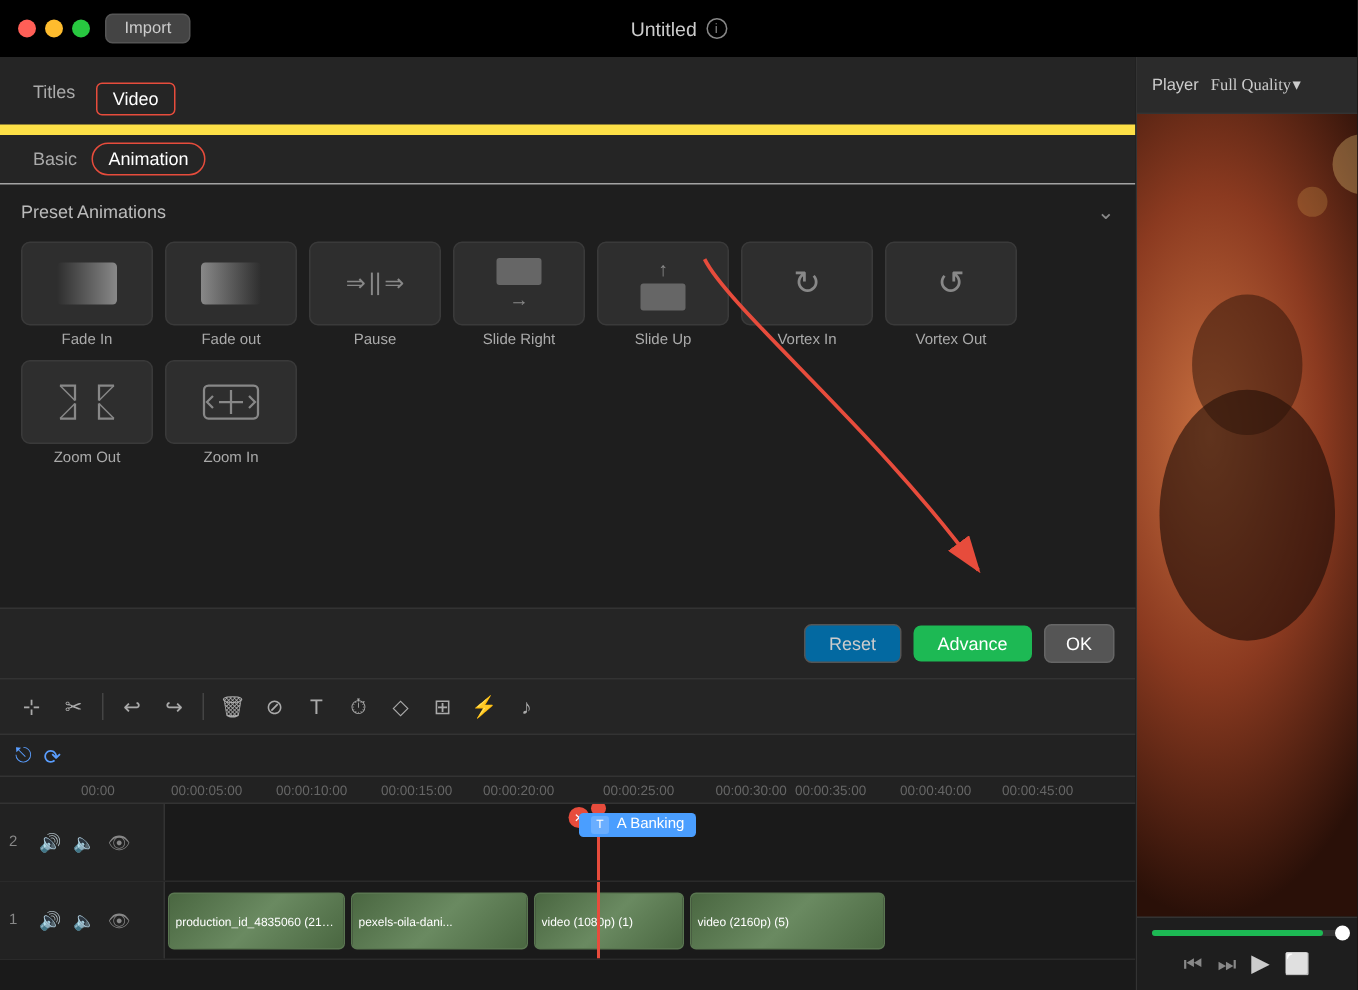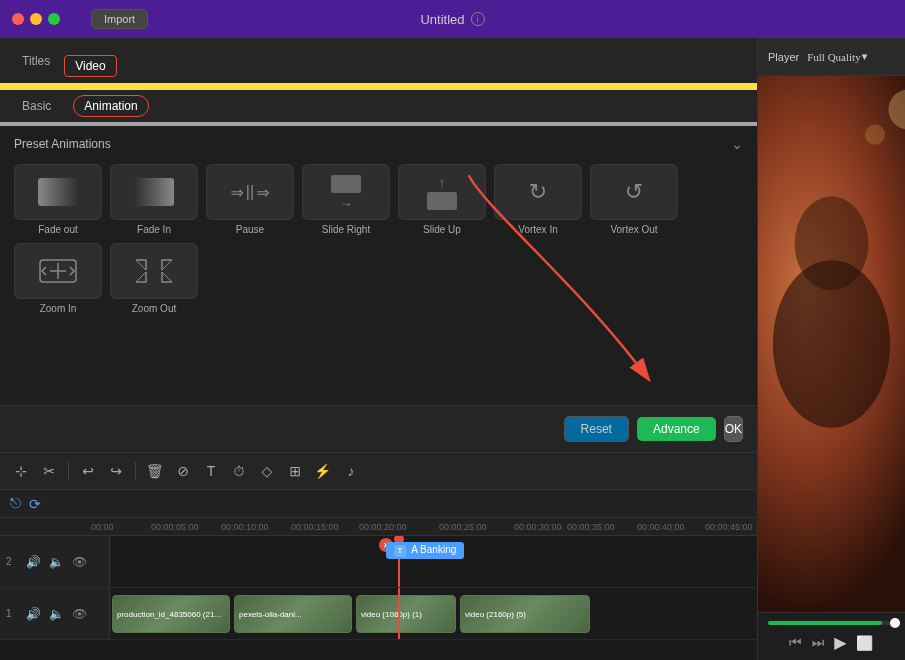--- a/index.html
+++ b/index.html
@@ -9,26 +9,25 @@
       background: #1a1a1a;
       font-family: -apple-system, BlinkMacSystemFont, 'Helvetica Neue', sans-serif;
       color: #fff;
       overflow: hidden;
       font-size: 12px;
     }
 
     
     .title-bar {
       height: 38px;
-      background: #4c1d95;
+      background: #000000;
       display: flex;
       align-items: center;
       padding: 0 12px;
       position: relative;
-      gap: 21px;
     }
     .traffic-lights {
       display: flex;
       gap: 6px;
       align-items: center;
     }
     .traffic-light {
       width: 12px;
       height: 12px;
       border-radius: 50%;
@@ -103,22 +102,22 @@
       border: 1.5px solid #e74c3c;
       border-radius: 4px;
     }
 
     
     .sub-tabs-row {
       display: flex;
       align-items: center;
       padding: 5px 12px;
       background: #252525;
-      border-bottom: 4px solid #a3a3a3;
-      gap: 12px;
+      border-bottom: 1px solid #a3a3a3;
+      gap: 0;
     }
     .sub-tab {
       padding: 3px 10px;
       font-size: 12px;
       color: #aaa;
       cursor: pointer;
       border-radius: 4px;
     }
     .sub-tab.active {
       color: #fff;
@@ -230,21 +229,21 @@
       padding: 5px 16px;
       border-radius: 5px;
       font-size: 12px;
       cursor: pointer;
       font-weight: 500;
     }
     .btn-ok {
       background: #555;
       border: 1px solid #666;
       color: #fff;
-      padding: 5px 0;
+      padding: 5px 14px;
       border-radius: 5px;
       font-size: 12px;
       cursor: pointer;
     }
 
     
     .toolbar {
       height: 38px;
       background: #252525;
       border-top: 1px solid #333;
@@ -278,21 +277,21 @@
       background: #1a1a1a;
       position: relative;
       overflow: hidden;
     }
     .timeline-ruler {
       height: 18px;
       background: #222;
       border-bottom: 1px solid #333;
       display: flex;
       align-items: center;
-      padding-left: 91px;
+      padding-left: 54px;
       overflow: hidden;
     }
     .ruler-marks {
       display: flex;
       align-items: center;
       height: 100%;
       position: relative;
       flex: 1;
     }
     .ruler-mark {
@@ -522,30 +521,30 @@
     <div class="animations-panel" style="position:relative;">
       <div class="panel-header">
         <span class="panel-title">Preset Animations</span>
         <span class="panel-chevron">⌄</span>
       </div>
 
       <div class="animation-grid">
 
         <div class="anim-item">
           <div class="anim-thumb">
+            <div class="icon-fade-in"></div>
+          </div>
+          <span class="anim-label">Fade In</span>
+        </div>
+
+        <div class="anim-item">
+          <div class="anim-thumb">
             <div class="icon-fade-out"></div>
           </div>
           <span class="anim-label">Fade out</span>
-        </div>
-
-        <div class="anim-item">
-          <div class="anim-thumb">
-            <div class="icon-fade-in"></div>
-          </div>
-          <span class="anim-label">Fade In</span>
         </div>
 
         <div class="anim-item">
           <div class="anim-thumb">
             <div class="icon-pause">
               <span>⇒</span>
                 <span>||</span>
                 <span>⇒</span>
             </div>
           </div>
@@ -577,49 +576,49 @@
             <div style="color:#888;font-size:22px;">↻</div>
           </div>
           <span class="anim-label">Vortex In</span>
         </div>
 
         <div class="anim-item">
           <div class="anim-thumb">
             <div style="color:#888;font-size:22px;">↺</div>
           </div>
           <span class="anim-label">Vortex Out</span>
-        </div>
-
-        <div class="anim-item">
-          <div class="anim-thumb">
-            <svg width="44" height="30" viewBox="0 0 44 30">
-              <rect x="4" y="4" width="36" height="22" rx="3" fill="none" stroke="#888" stroke-width="1.5"></rect>
-              <line x1="14" y1="15" x2="30" y2="15" stroke="#888" stroke-width="1.5"></line>
-              <line x1="22" y1="7" x2="22" y2="23" stroke="#888" stroke-width="1.5"></line>
-              <polyline points="10,11 6,15 10,19" fill="none" stroke="#888" stroke-width="1.5"></polyline>
-              <polyline points="34,11 38,15 34,19" fill="none" stroke="#888" stroke-width="1.5"></polyline>
-            </svg>
-          </div>
-          <span class="anim-label">Zoom In</span>
         </div>
 
         <div class="anim-item">
           <div class="anim-thumb">
             <svg width="44" height="30" viewBox="0 0 44 30">
               <polyline points="4,4 14,4 14,14" fill="none" stroke="#888" stroke-width="1.5"></polyline>
               <polyline points="40,4 30,4 30,14" fill="none" stroke="#888" stroke-width="1.5"></polyline>
               <polyline points="4,26 14,26 14,16" fill="none" stroke="#888" stroke-width="1.5"></polyline>
               <polyline points="40,26 30,26 30,16" fill="none" stroke="#888" stroke-width="1.5"></polyline>
               <line x1="4" y1="4" x2="14" y2="14" stroke="#888" stroke-width="1"></line>
               <line x1="40" y1="4" x2="30" y2="14" stroke="#888" stroke-width="1"></line>
               <line x1="4" y1="26" x2="14" y2="16" stroke="#888" stroke-width="1"></line>
               <line x1="40" y1="26" x2="30" y2="16" stroke="#888" stroke-width="1"></line>
             </svg>
           </div>
           <span class="anim-label">Zoom Out</span>
+        </div>
+
+        <div class="anim-item">
+          <div class="anim-thumb">
+            <svg width="44" height="30" viewBox="0 0 44 30">
+              <rect x="4" y="4" width="36" height="22" rx="3" fill="none" stroke="#888" stroke-width="1.5"></rect>
+              <line x1="14" y1="15" x2="30" y2="15" stroke="#888" stroke-width="1.5"></line>
+              <line x1="22" y1="7" x2="22" y2="23" stroke="#888" stroke-width="1.5"></line>
+              <polyline points="10,11 6,15 10,19" fill="none" stroke="#888" stroke-width="1.5"></polyline>
+              <polyline points="34,11 38,15 34,19" fill="none" stroke="#888" stroke-width="1.5"></polyline>
+            </svg>
+          </div>
+          <span class="anim-label">Zoom In</span>
         </div>
 
       </div>
 
       <svg class="red-arrow-svg" viewBox="0 0 740 340" xmlns="http://www.w3.org/2000/svg">
         <defs>
           <marker id="arrowhead" markerWidth="10" markerHeight="7" refX="9" refY="3.5" orient="auto">
             <polygon points="0 0, 10 3.5, 0 7" fill="#e74c3c"></polygon>
           </marker>
         </defs>

